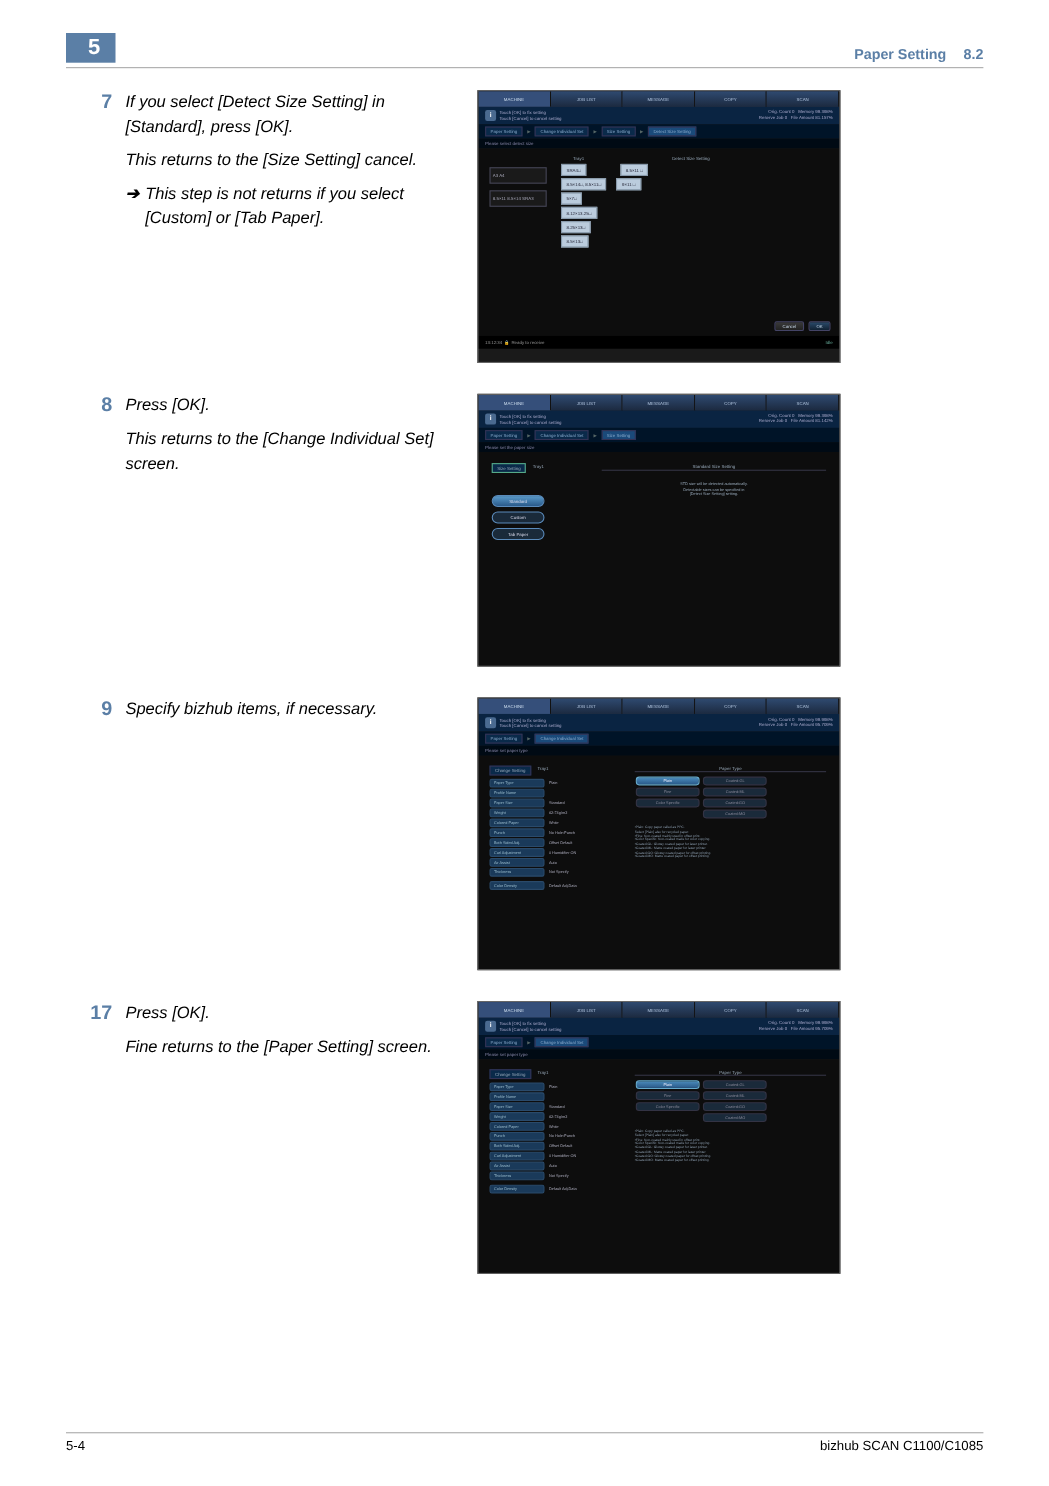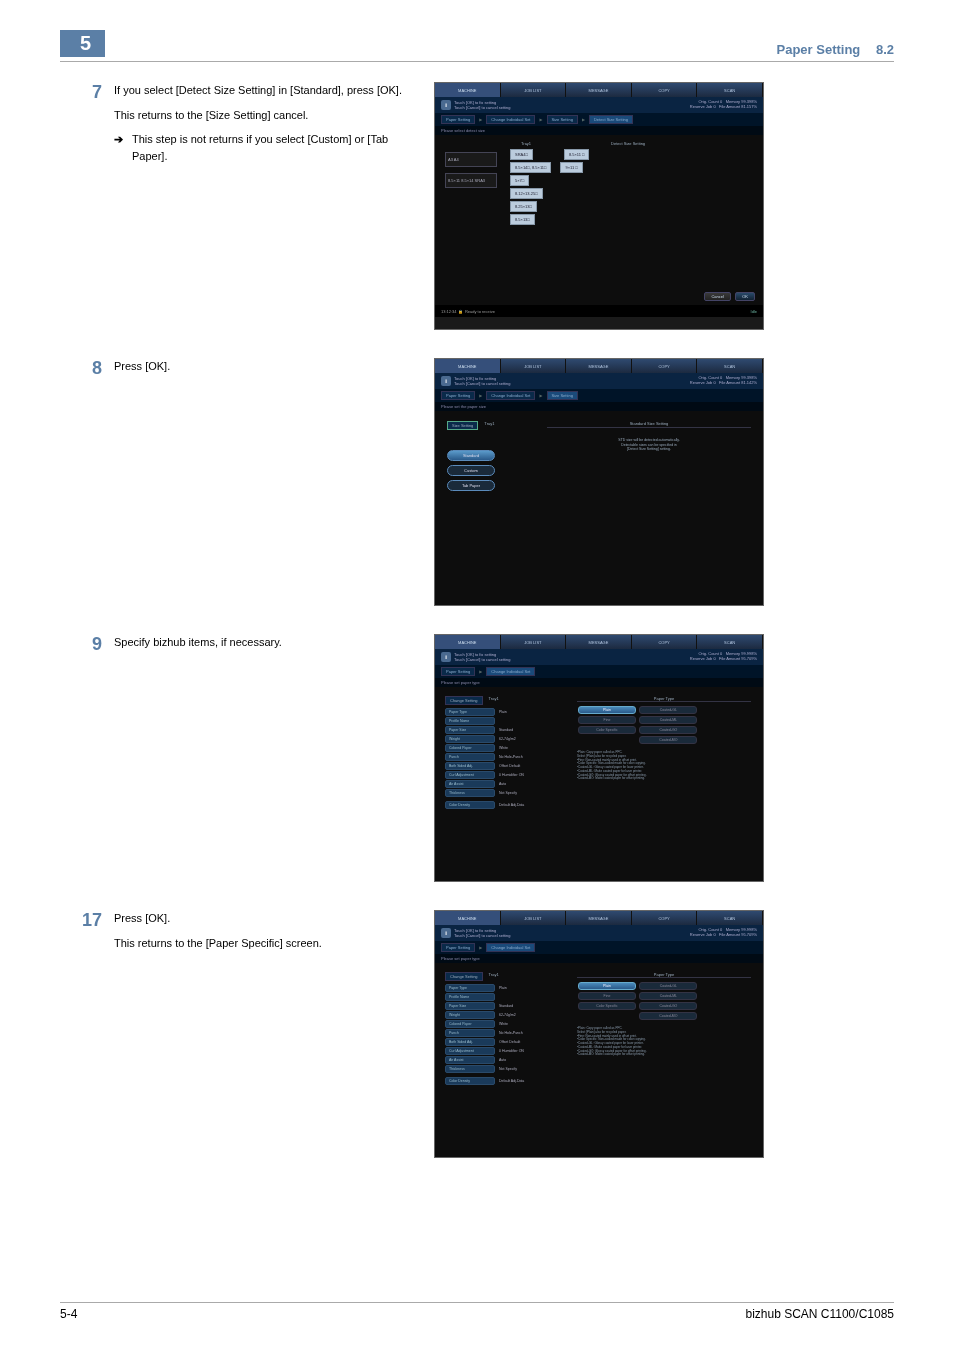--- a/index.html
+++ b/index.html
@@ -54,25 +54,26 @@
     color: #5b7fa6;
     font-weight: bold;
     font-size: 18px;
     width: 54px;
     text-align: right;
     padding-right: 12px;
     flex-shrink: 0;
   }
   .step-text {
     flex: 1;
-    font-size: 11px;
+    font-size: 15px;
     line-height: 1.5;
     padding-right: 12px;
     min-width: 0;
     max-width: 320px;
+    font-style: italic;
   }
   .step-text p { margin: 0 0 8px 0; }
   .sub-line {
     display: flex;
     align-items: flex-start;
     margin-top: 4px;
   }
   .arrow {
     width: 18px;
     flex-shrink: 0;
@@ -336,20 +337,21 @@
         <span><span>13:12:34</span> &nbsp;🔒 <span>Ready to receive</span></span>
         <span style="color:#6a9"><span>Idle</span></span>
       </div>
     </div>
   </div>
 
   <div class="step-block">
     <div class="step-num">8</div>
     <div class="step-text">
       <p>Press [OK].</p>
+      <p>This returns to the [Change Individual Set] screen.</p>
     </div>
     <div class="thumb">
       <div class="thumb-top-tabs">
         <div class="tab active">MACHINE</div>
         <div class="tab">JOB LIST</div>
         <div class="tab">MESSAGE</div>
         <div class="tab">COPY</div>
         <div class="tab">SCAN</div>
       </div>
       <div class="thumb-info-bar">
@@ -512,21 +514,21 @@
         </div>
       </div>
 
     </div>
   </div>
 
   <div class="step-block">
     <div class="step-num">17</div>
     <div class="step-text">
       <p>Press [OK].</p>
-      <p>This returns to the [Paper Specific] screen.</p>
+      <p>Fine returns to the [Paper Setting] screen.</p>
     </div>
     <div class="thumb">
       <div class="thumb-top-tabs">
         <div class="tab active">MACHINE</div>
         <div class="tab">JOB LIST</div>
         <div class="tab">MESSAGE</div>
         <div class="tab">COPY</div>
         <div class="tab">SCAN</div>
       </div>
       <div class="thumb-info-bar">

